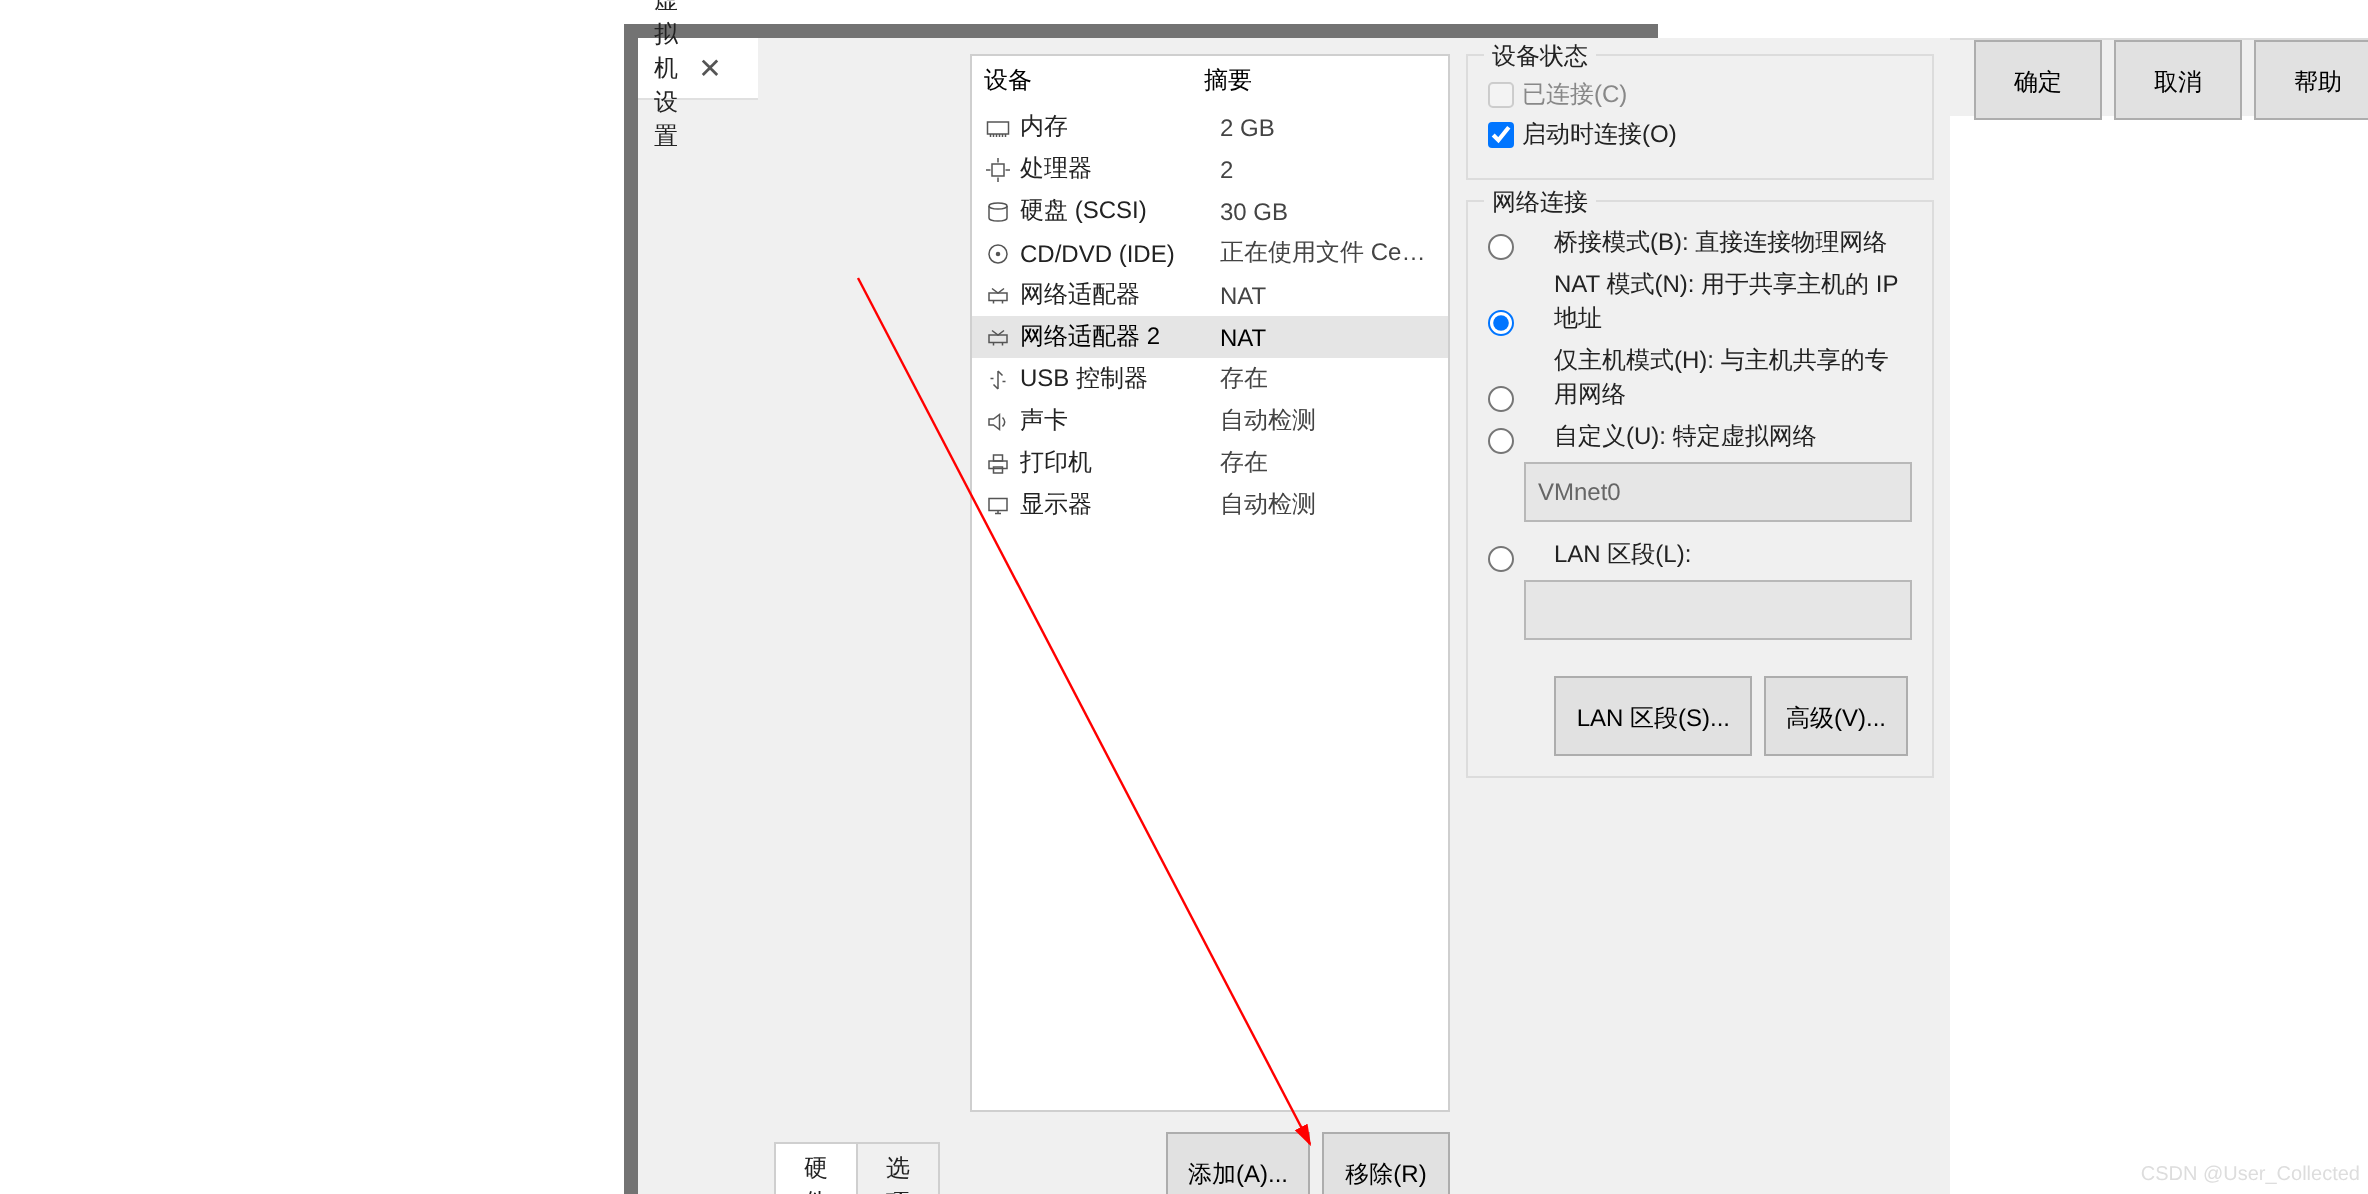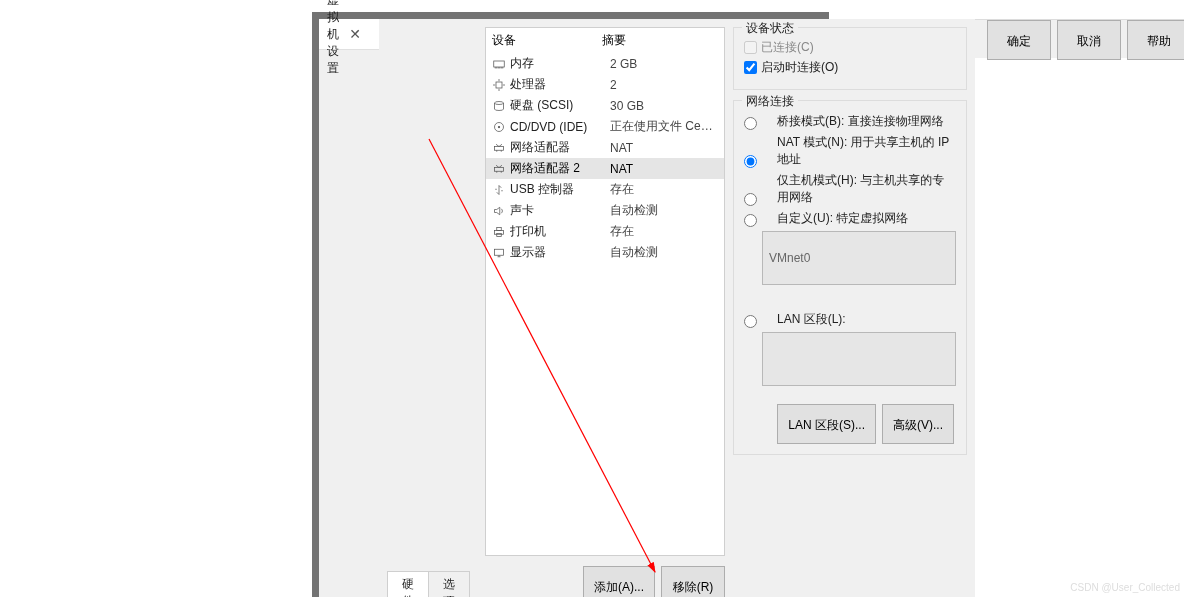--- a/index.html
+++ b/index.html
@@ -26,21 +26,21 @@
   .btn:disabled{color:#888}
   .right-panel{flex:1;display:flex;flex-direction:column;gap:10px}
   .group{border:1px solid #dcdcdc;padding:8px 10px 10px;background:#f0f0f0;position:relative}
   .group .legend{position:absolute;top:-8px;left:8px;background:#f0f0f0;padding:0 4px;font-size:12px}
   .chk{display:flex;align-items:center;gap:4px;margin:3px 0}
   .chk input{margin:0}
   .chk.disabled{color:#888}
   .radio-line{display:flex;align-items:flex-end;gap:20px;margin:4px 0}
   .radio-line input{margin:0}
   .sub{margin-left:18px}
-  .field{width:180px;height:20px;border:1px solid #b8b8b8;background:#e6e6e6;color:#666;padding:16px 6px;display:flex;align-items:center;font-size:12px}
+  .field{width:180px;height:20px;border:1px solid #b8b8b8;background:#e6e6e6;color:#666;padding:4px 6px;display:flex;align-items:center;font-size:12px}
   .right-buttons{display:flex;justify-content:flex-end;gap:6px;margin-top:4px;padding-right:2px}
   .footer{height:38px;border-top:1px solid #dcdcdc;background:#f0f0f0;display:flex;align-items:flex-start;justify-content:flex-end;gap:6px;padding:0 12px}
   
   .arrow-svg{position:absolute;left:0;top:0;pointer-events:none}
   .watermark{position:absolute;right:4px;bottom:4px;color:#ddd;font-size:10px;pointer-events:none}
   svg.ico{width:12px;height:12px}
 </style>
 </head>
 <body>
 
@@ -205,21 +205,21 @@
         </label>
 
         <label class="radio-line">
           <input type="radio" name="net" style="">
           <span>自定义(U): 特定虚拟网络</span>
         </label>
         <div class="sub">
           <div class="field">VMnet0</div>
         </div>
 
-        <label class="radio-line" style="margin-top:26px">
+        <label class="radio-line" style="margin-top:8px">
           <input type="radio" name="net" style="">
           <span>LAN 区段(L):</span>
         </label>
         <div class="sub">
           <div class="field"></div>
         </div>
 
         <div class="right-buttons" style="margin-top:18px">
           <button class="btn">LAN 区段(S)...</button>
           <button class="btn">高级(V)...</button>

